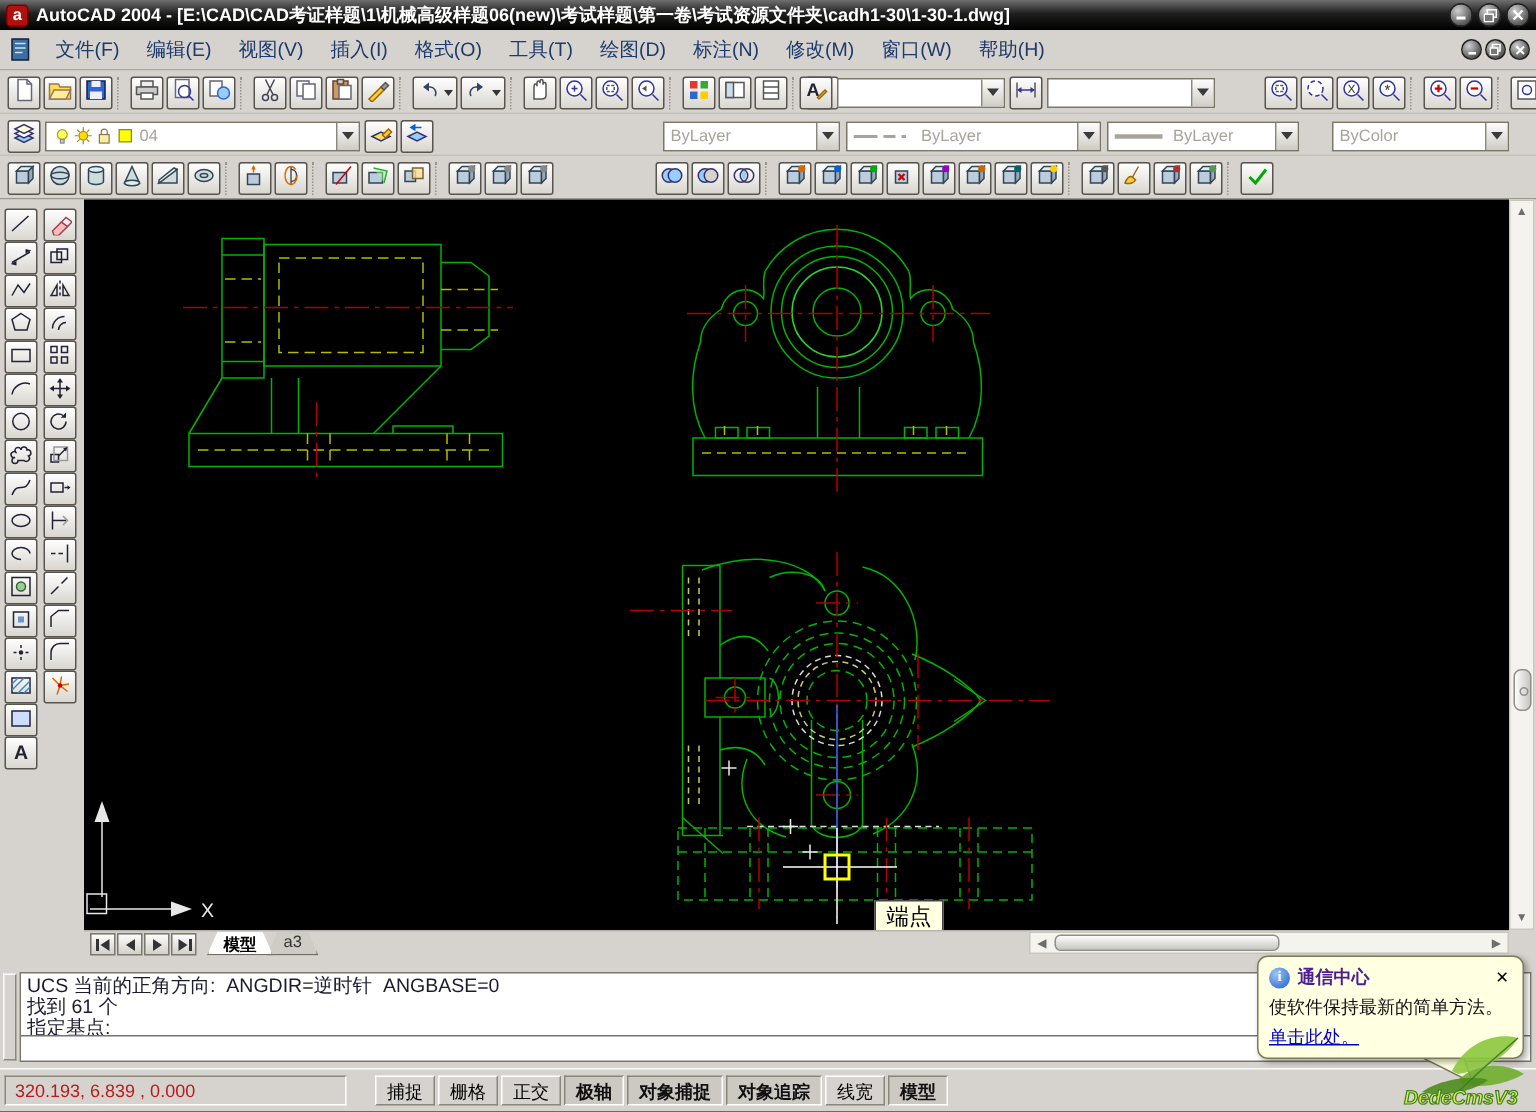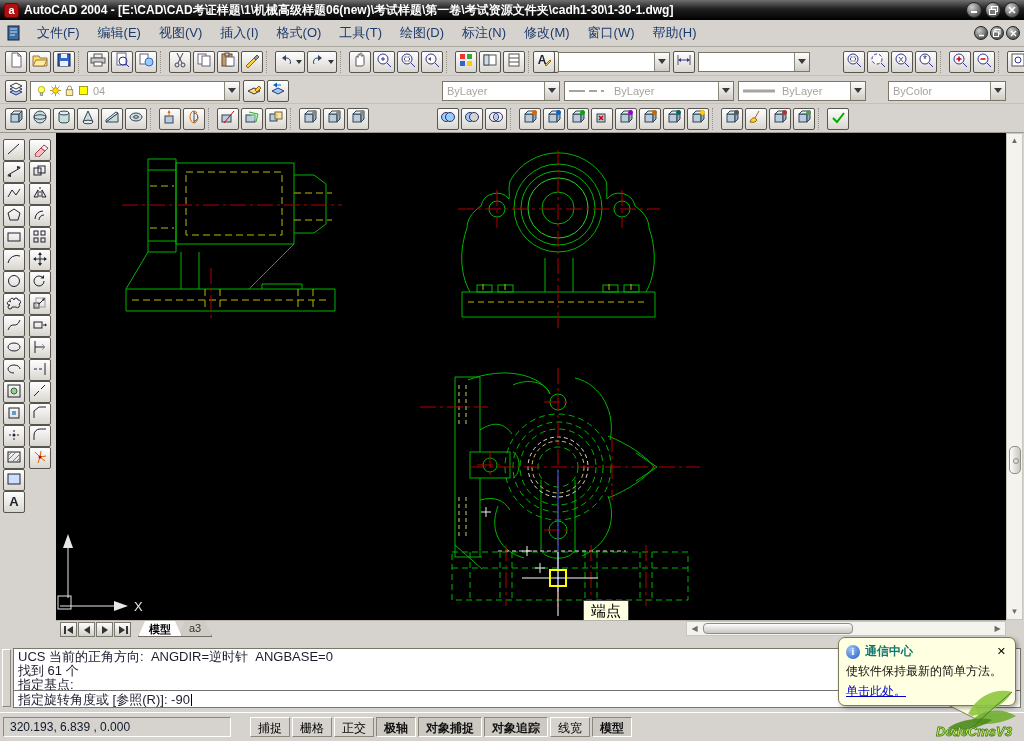--- a/index.html
+++ b/index.html
@@ -67,31 +67,31 @@
   .cmdgrip{position:absolute;left:2px;top:4px;width:9px;height:58px;background:#d6d3ce;border:1px solid;border-color:#fff #8a877d #8a877d #fff;}
   .cmdbox{position:absolute;left:13px;top:3px;width:1008px;height:60px;background:#fff;border:1px solid #7a7668;
     font-size:13px;color:#1c1c2e;}
   .cmdhist{padding:1px 4px;height:42px;border-bottom:1px solid #737373;overflow:hidden;line-height:14px;white-space:pre;}
   .cmdline{padding:2px 4px;line-height:14px;white-space:pre;}
   .caret{display:inline-block;width:1px;height:12px;background:#000;vertical-align:-2px;margin-left:1px;}
   
   .statusbar{position:absolute;left:0;top:712px;width:1024px;height:29px;background:#d6d3ce;
     border-top:1px solid #fff;display:flex;align-items:center;padding:0 3px;}
   .coords{width:228px;height:20px;border:1px solid;border-color:#8a877d #fff #fff #8a877d;
-    padding:2px 6px;font-size:12px;color:#0f172a;margin-right:18px;}
+    padding:2px 6px;font-size:12px;color:#b91c1c;margin-right:18px;}
   .sbtn{height:20px;padding:2px 7px;margin:0 1px;font-size:12px;color:#000000;
     border:1px solid;border-color:#fff #8a877d #8a877d #fff;background:#d6d3ce;white-space:nowrap;}
   .sbtn.on{border-color:#8a877d #fff #fff #8a877d;background:#ccc9c2;font-weight:bold;color:#111;}
   
   .balloon{position:absolute;left:838px;top:637px;width:178px;background:#ffffe1;border:1px solid #7b7b5a;
     border-radius:7px;padding:5px 7px;box-shadow:2px 2px 4px rgba(0,0,0,.35);z-index:30;}
   .balloon-head{display:flex;align-items:center;margin-bottom:3px;}
   .info-icon{width:14px;height:14px;border-radius:7px;background:radial-gradient(circle at 35% 30%,#9cc4f5,#1e5ec8);
     color:#fff;font-size:10px;font-weight:bold;text-align:center;line-height:14px;font-family:"Liberation Serif",serif;margin-right:5px;}
-  .balloon-title{font-weight:bold;font-size:12px;color:#0f766e;flex:1;}
+  .balloon-title{font-weight:bold;font-size:12px;color:#4c1d95;flex:1;}
   .balloon-close{font-size:11px;font-weight:bold;color:#000;padding:0 2px;}
   .balloon-body{font-size:12px;color:#111;line-height:16px;}
   .balloon-link{font-size:12px;color:#0000cc;text-decoration:underline;display:inline-block;margin-top:4px;}
   .balloon-tail{position:absolute;left:920px;top:700px;z-index:29;}
   .watermark{position:absolute;left:928px;top:684px;width:96px;height:57px;z-index:31;pointer-events:none;}
 </style>
 </head>
 <body>
 
 <div class="window">
@@ -1038,21 +1038,20 @@
     </div>
     <div class="corner"></div>
   </div>
 
   <div class="cmdwin">
     <div class="cmdgrip"></div>
     <div class="cmdbox">
       <div class="cmdhist" id="cmd-history">UCS 当前的正角方向:  ANGDIR=逆时针  ANGBASE=0
 找到 61 个
 指定基点:</div>
-      <div class="cmdline"><span>指定旋转角度或 [参照(R)]: -90</span><span class="caret"></span></div>
     </div>
   </div>
 
   <div class="statusbar">
     <div class="coords">320.193, 6.839 , 0.000</div>
     <div id="status-toggles" style="display:flex;">
         <div class="sbtn">捕捉</div>
         <div class="sbtn">栅格</div>
         <div class="sbtn">正交</div>
         <div class="sbtn on">极轴</div>

